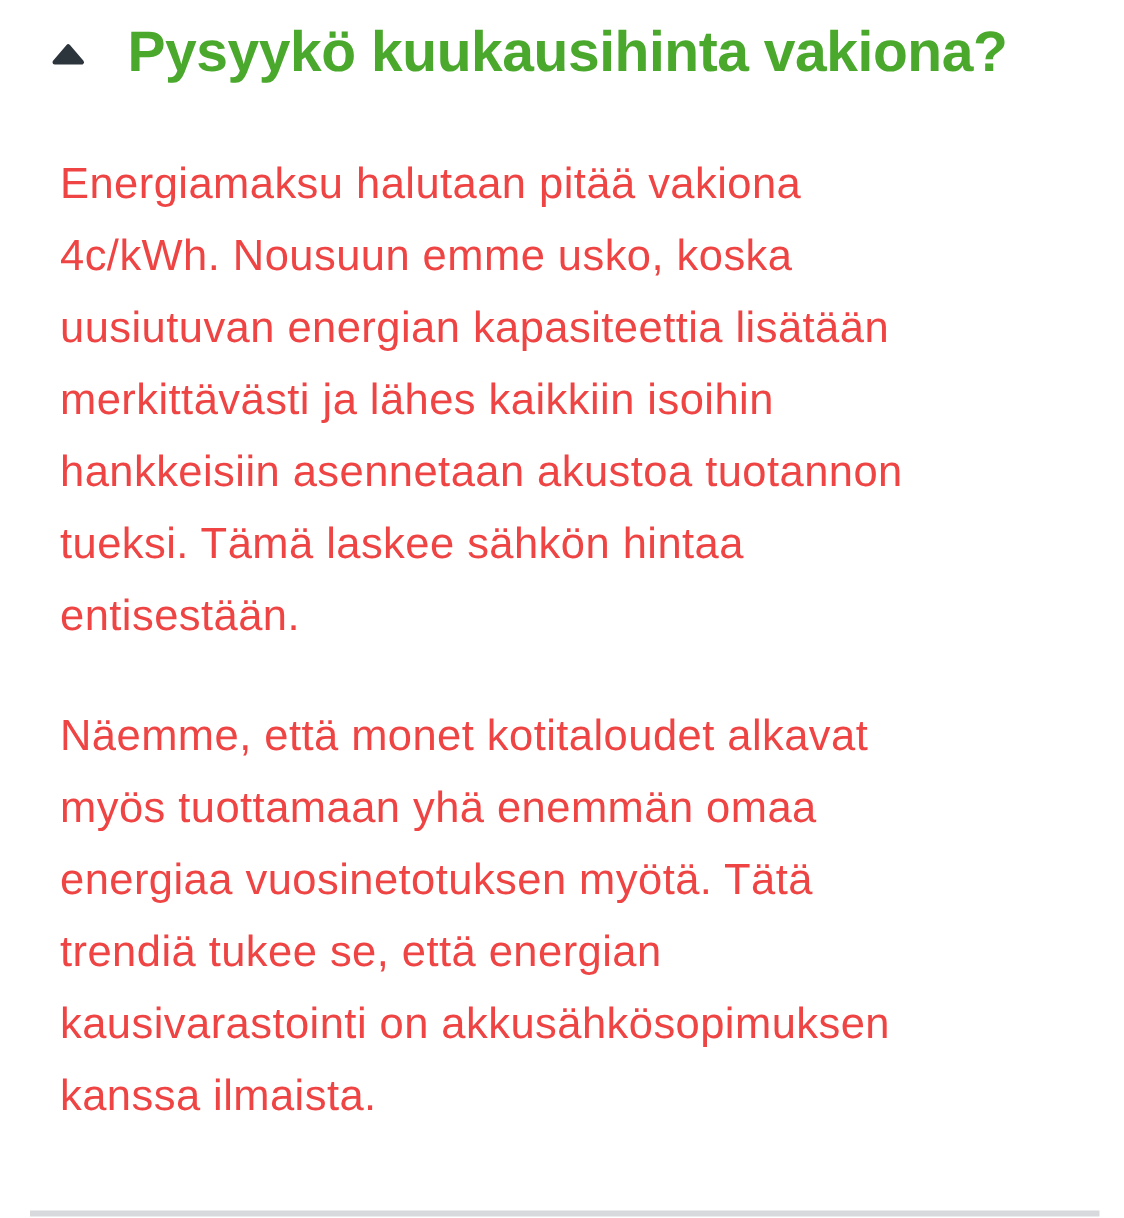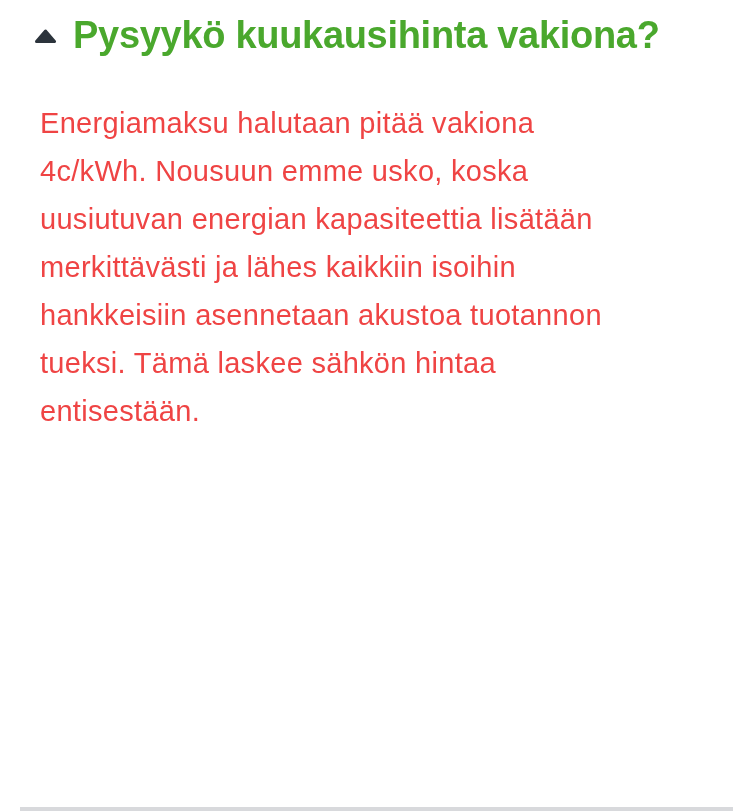--- a/index.html
+++ b/index.html
@@ -14,21 +14,21 @@
   .page {
     position: relative;
     width: 749px;
     height: 812px;
     background: #ffffff;
   }
   .faq-header {
     display: flex;
     align-items: center;
     padding: 13px 20px 0 34px;
-    gap: 16px;
+    gap: 28px;
     cursor: pointer;
   }
   .caret {
     flex: 0 0 auto;
     display: inline-flex;
     margin-top: 2px;
   }
   .question {
     margin: 0;
     font-size: 38px;
@@ -76,17 +76,23 @@
     </div>
 
     <div class="faq-body">
       <p class="para-1">Energiamaksu halutaan pitää vakiona
 4c/kWh. Nousuun emme usko, koska
 uusiutuvan energian kapasiteettia lisätään
 merkittävästi ja lähes kaikkiin isoihin
 hankkeisiin asennetaan akustoa tuotannon
 tueksi. Tämä laskee sähkön hintaa
 entisestään.</p>
+      <p class="para-2">Näemme, että monet kotitaloudet alkavat
+myös tuottamaan yhä enemmän omaa
+energiaa vuosinetotuksen myötä. Tätä
+trendiä tukee se, että energian
+kausivarastointi on akkusähkösopimuksen
+kanssa ilmaista.</p>
     </div>
 
     <div class="divider"></div>
   </section>
 </div>
 
 </body></html>

